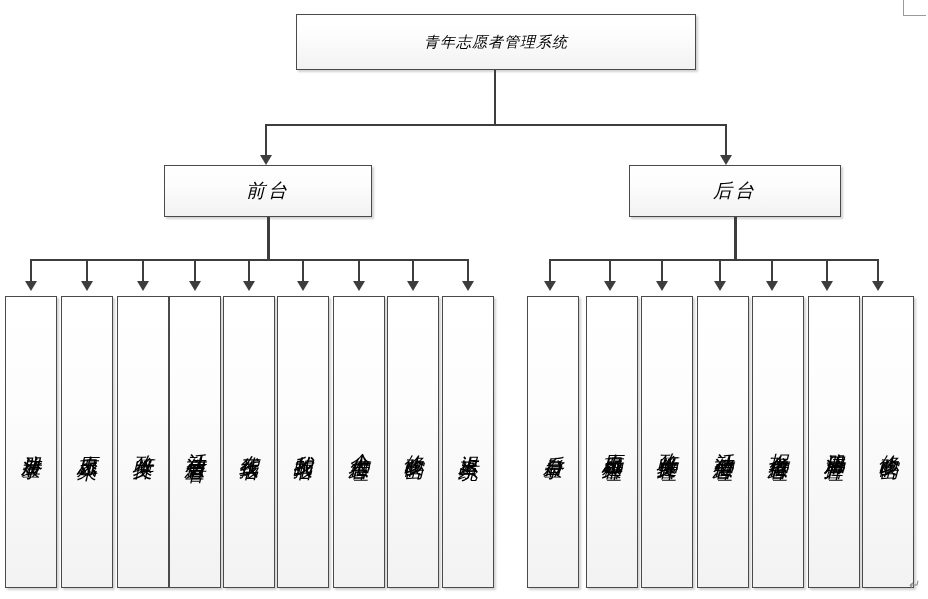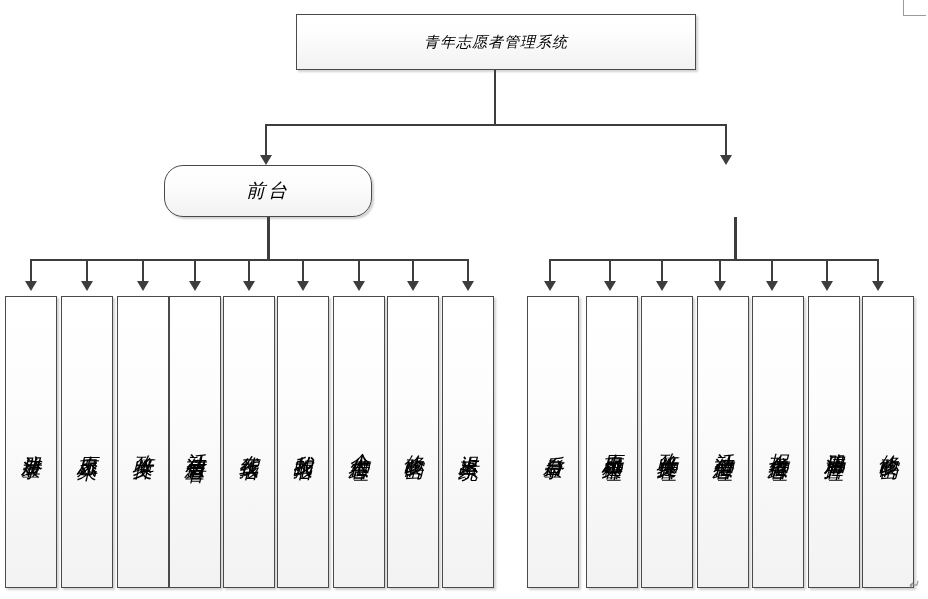--- a/index.html
+++ b/index.html
@@ -33,21 +33,20 @@
     color: #000000;
   }
 
   .node.root {
     font-size: 15px;
     letter-spacing: 1px;
   }
   .node.level2 {
     font-size: 19px;
     letter-spacing: 3px;
-    border-radius: 19px;
   }
 
   
   .node.leaf {
     font-size: 20px;
     align-items: center;
     justify-content: center;
     padding-top: 2px;
   }
   .node.leaf .vtext {
@@ -112,20 +111,23 @@
   <div class="hline" style="left:265px; top:124px; width:461px; height:2px;"></div>
   <div class="vstub" style="left:265px; top:124px; height:33px;"></div>
   <div class="arrow" style="left:260px; top:155px;"></div>
   <div class="vstub" style="left:725px; top:124px; height:33px;"></div>
   <div class="arrow" style="left:720px; top:155px;"></div>
 
   <div class="node level2" style="left:164px; top:165px; width:208px; height:52px;">
     <span>前台</span>
   </div>
 
+  <div class="node level2" style="left:629px; top:165px; width:212px; height:52px;">
+    <span>后台</span>
+  </div>
 
   <div class="vline" style="left:267px; top:217px; width:3px; height:44px;"></div>
   <div class="hline" style="left:31px; top:259px; width:437px; height:2px;"></div>
 
   <div class="vstub" style="left:30px; top:259px; height:24px;"></div>
   <div class="arrow" style="left:25px; top:281px;"></div>
 
   <div class="vstub" style="left:86px; top:259px; height:24px;"></div>
   <div class="arrow" style="left:81px; top:281px;"></div>
 

